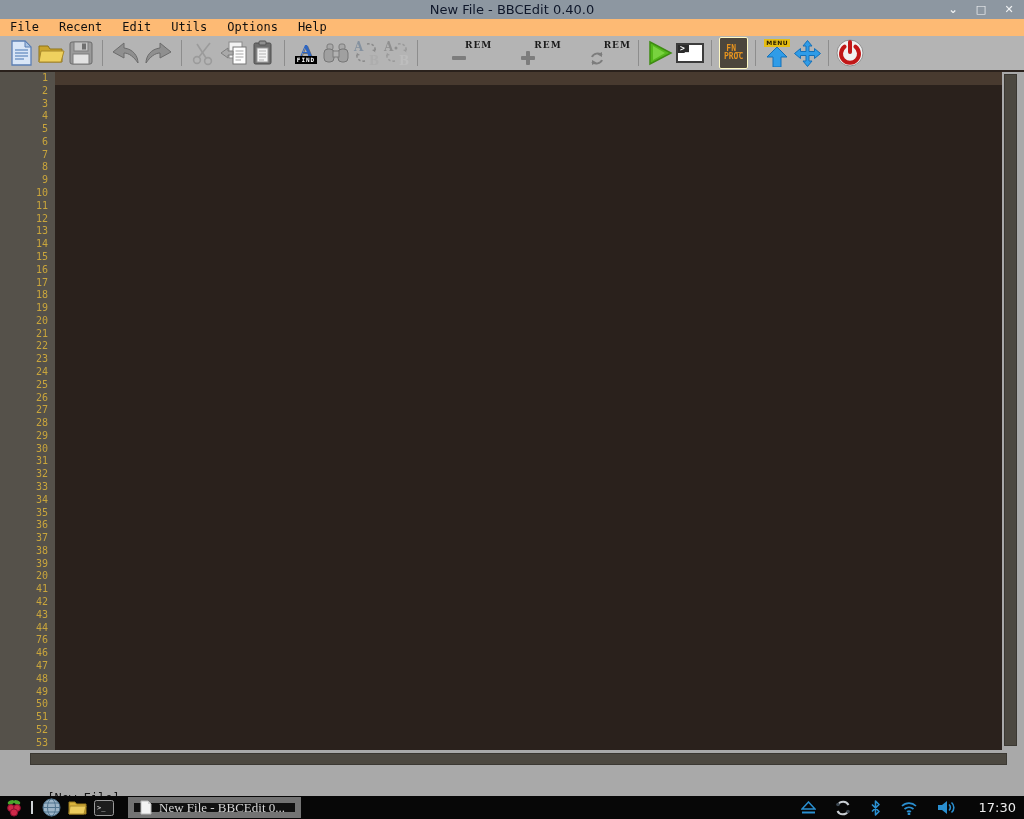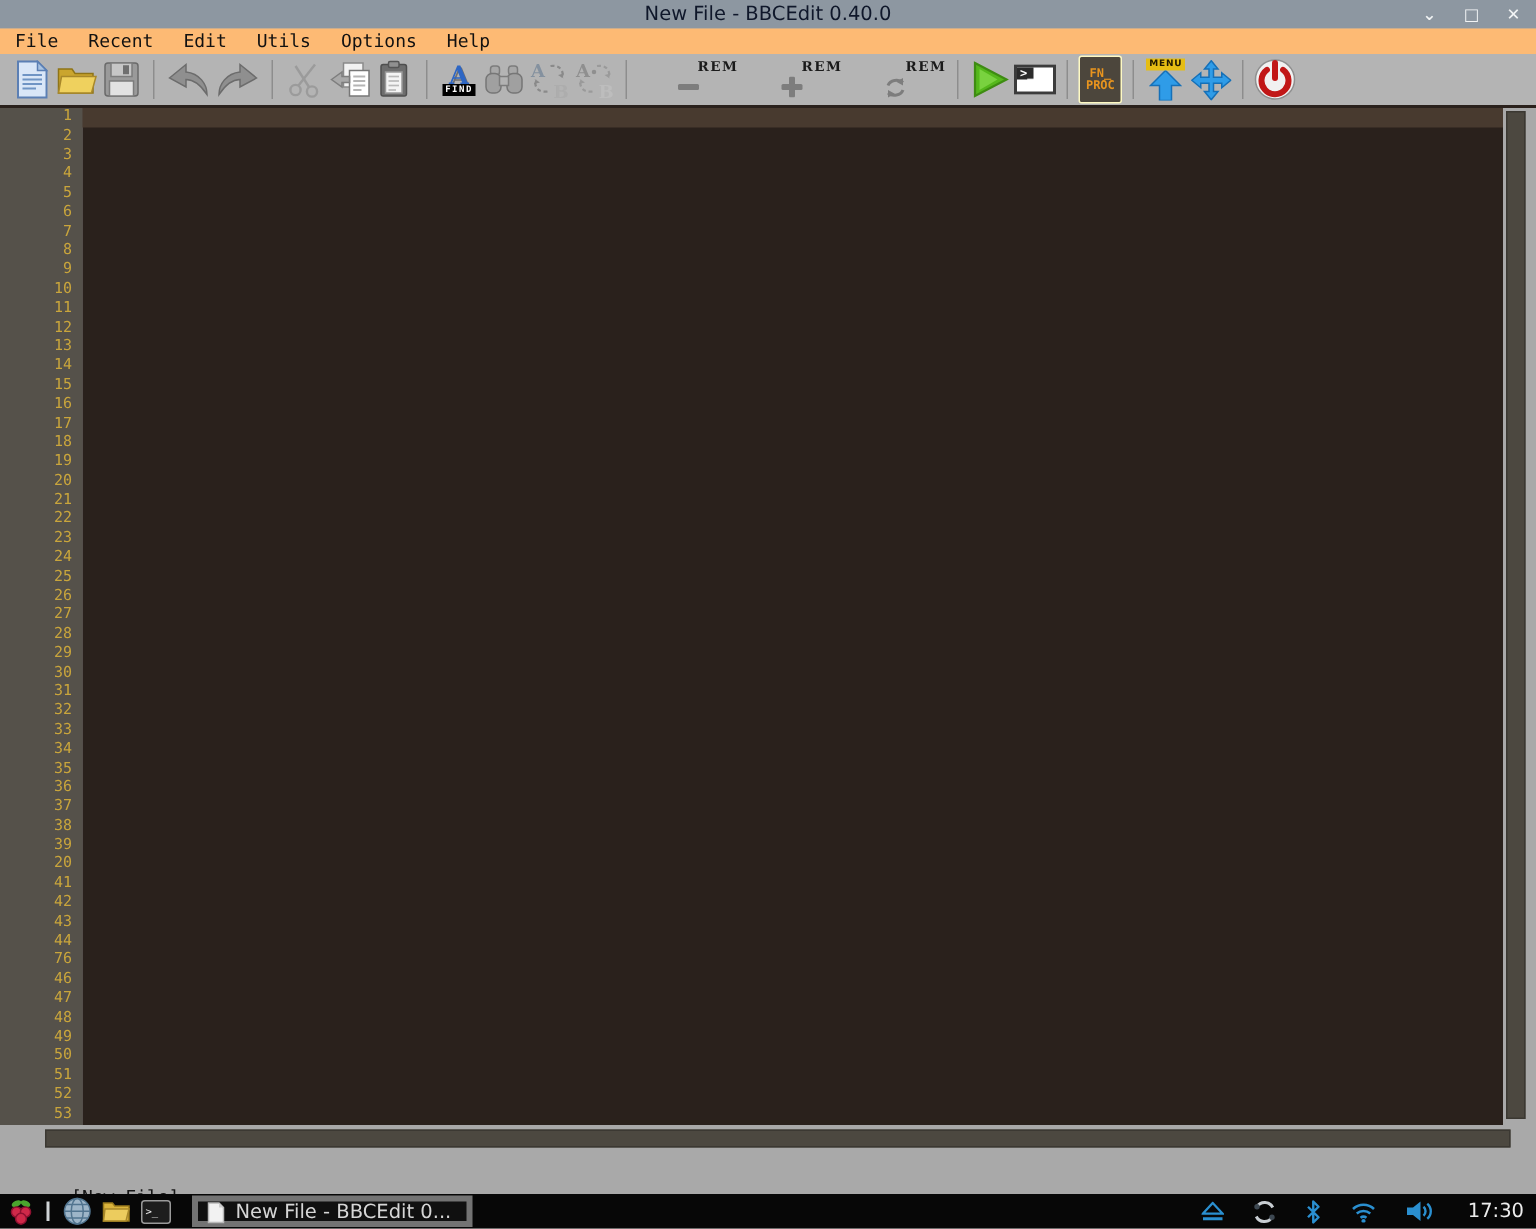--- a/index.html
+++ b/index.html
@@ -76,23 +76,23 @@
                background:#a9a9a9; font-family:"DejaVu Sans Mono", monospace;
                font-size:12px; color:#151515; }
   .statusbar .row { position:absolute; left:4px; top:11px; white-space:pre; }
   .statusbar .seg { margin-right:15px; white-space:pre; }
 
   
   .taskbar { position:absolute; left:0; top:796px; width:1024px; height:23px;
              background:#070707; display:flex; align-items:center; }
   .tb-launch { display:flex; align-items:center; gap:7px; padding-left:6px; }
   .tb-sep { width:2px; height:13px; background:#cfd3d6; margin:0 2px; }
-  .taskbtn { display:flex; align-items:flex-start; gap:7px; margin-left:14px;
-             background:#101010; border:4px solid #737373; height:21px;
-             padding:0 10px 0 6px; }
+  .taskbtn { display:flex; align-items:center; gap:7px; margin-left:14px;
+             background:#101010; border:6px solid #737373; height:21px;
+             padding:0 10px 0 6px;font-family:Liberation Serif, serif; }
   .taskbtn .label { color:#d6d6d6; font-size:13px; }
   .tray { position:absolute; right:8px; top:0; height:23px; display:flex;
           align-items:center; gap:19px; }
   .clock { color:#ececec; font-size:13px; margin-left:4px; }
 </style>
 </head>
 <body>
 
 <div class="screen">
 

